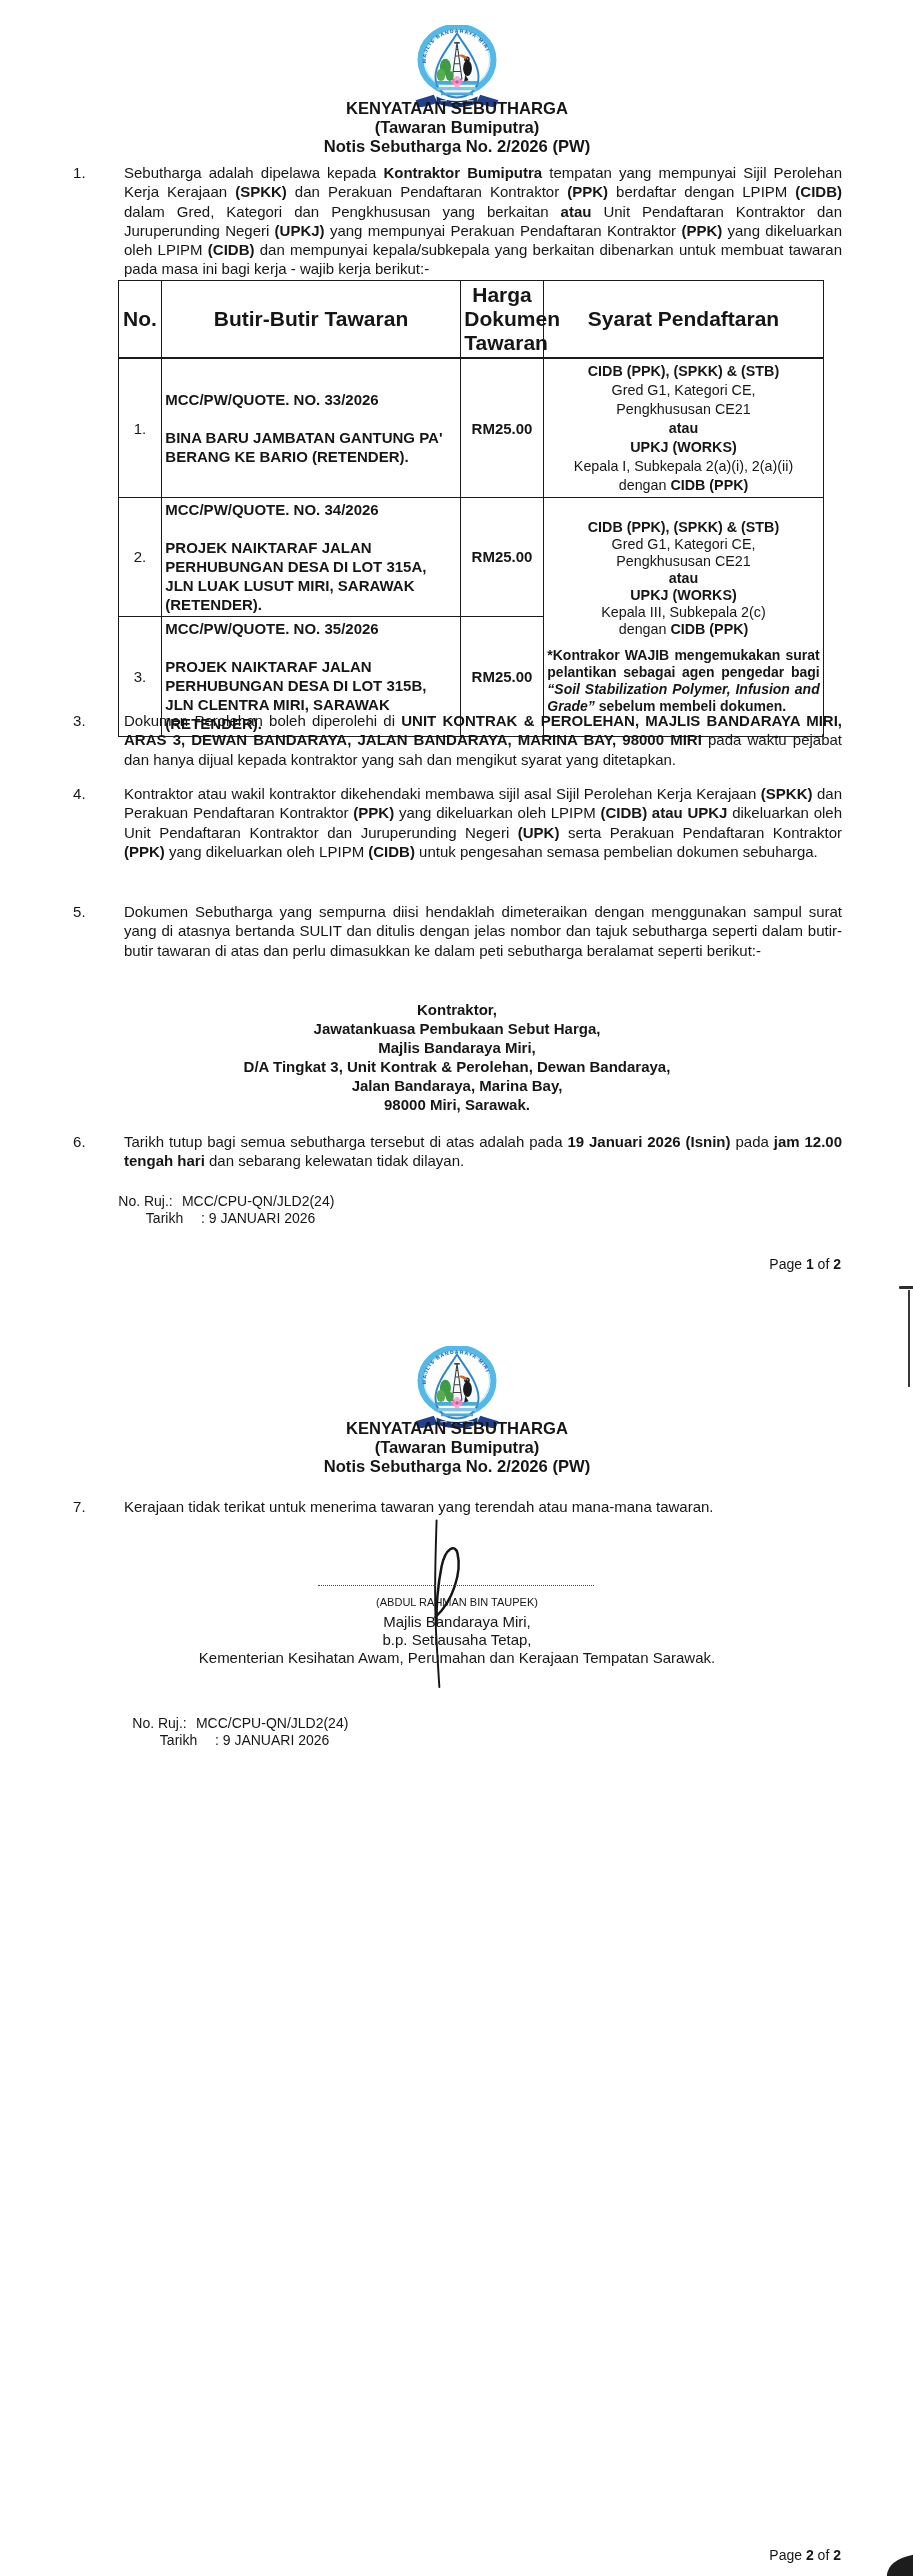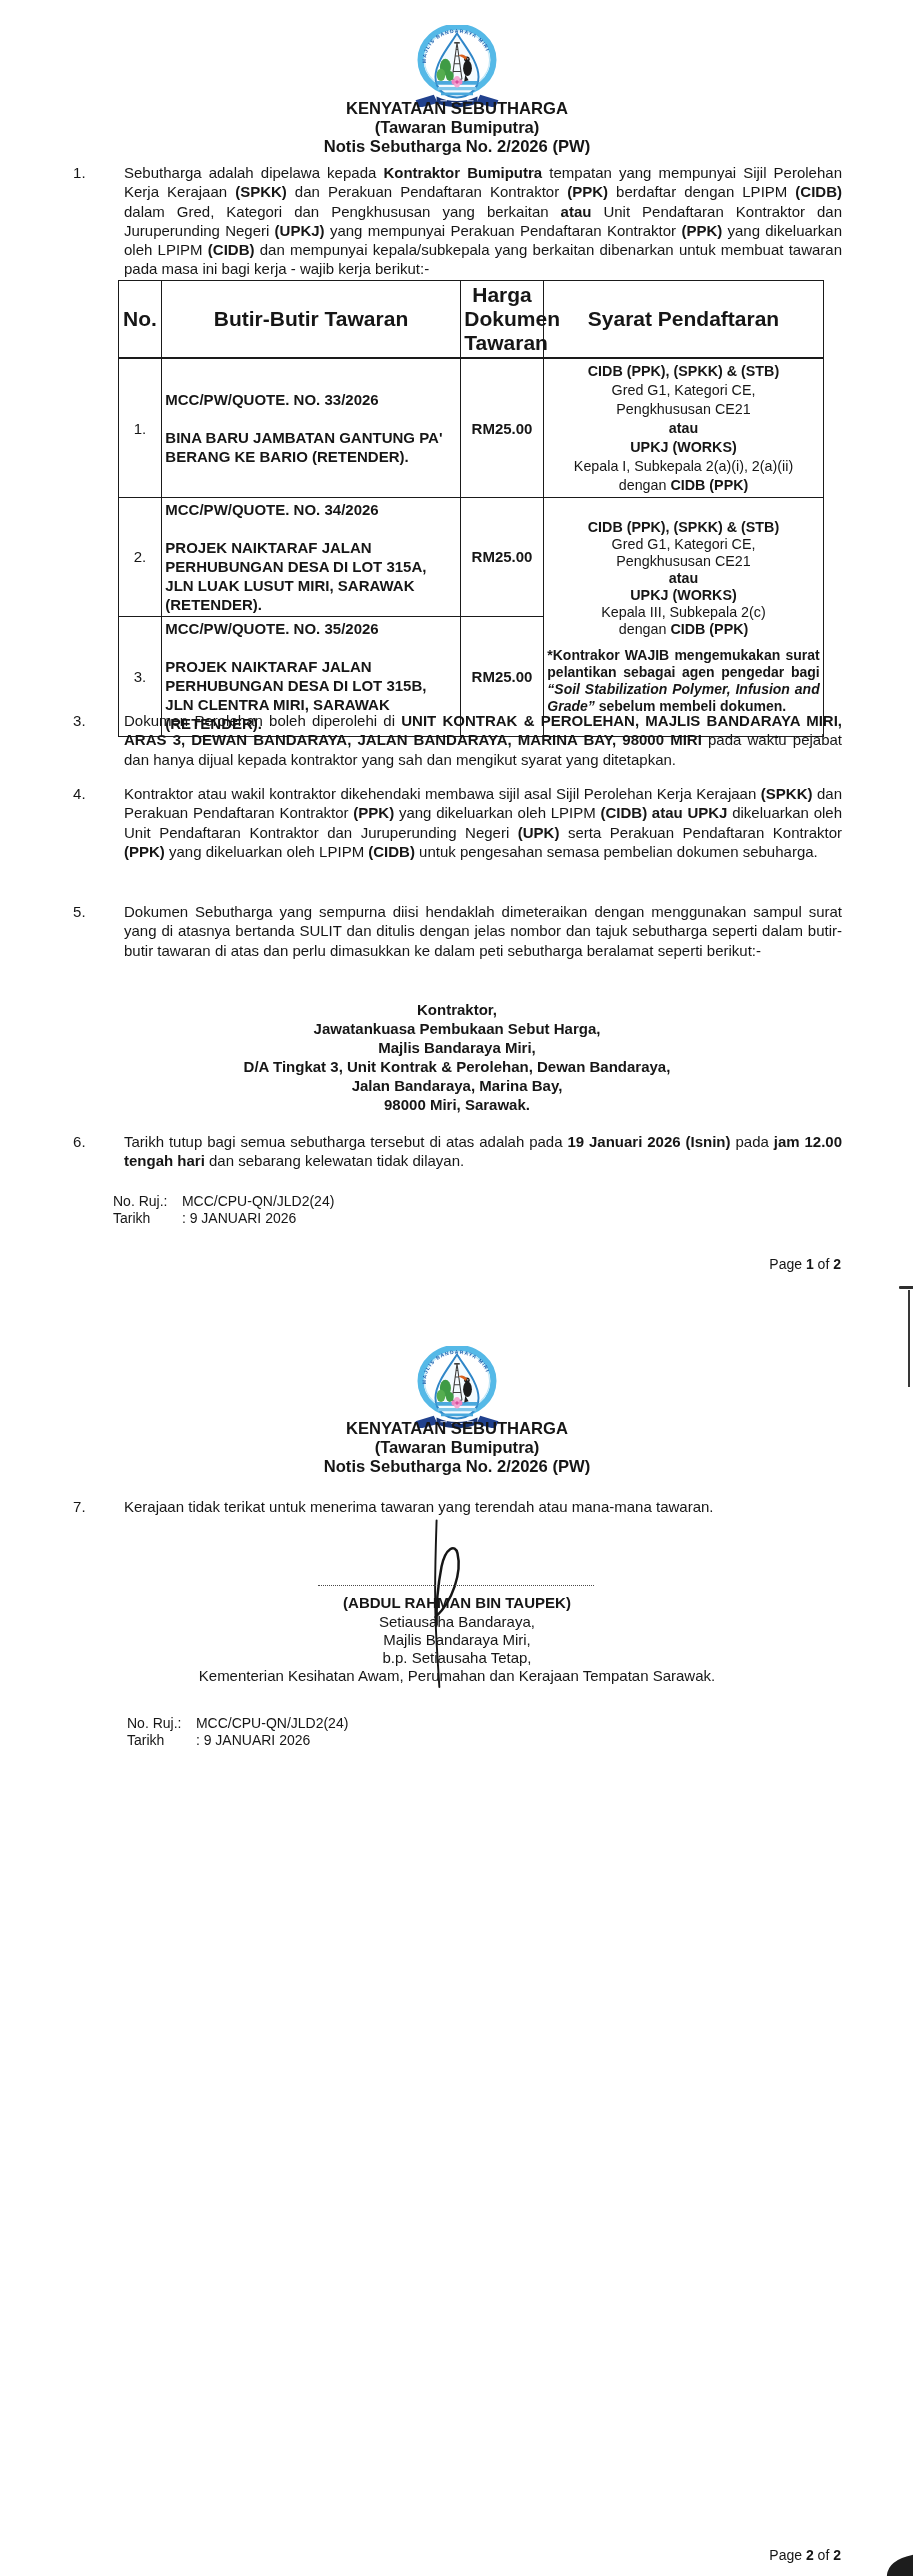--- a/index.html
+++ b/index.html
@@ -29,25 +29,25 @@
   td.cno{text-align:center;font-size:15px;}
   td.cbutir{padding-left:12px;padding-right:7.7px;font-weight:700;font-size:15px;line-height:19px;}
   td.cbutir .qref{margin-bottom:19px;}
   td.cprice{text-align:center;font-weight:700;font-size:15px;}
   td.csyarat{text-align:center;font-size:14.3px;line-height:19px;padding:3.3px 4.4px;}
   td.csyarat23{line-height:17px;}
   .syarat-note{margin-top:8.8px;text-align:justify;font-size:14px;line-height:17px;}
   
   .centerblock{left:72px;right:72px;text-align:center;}
   .address{font-weight:700;font-size:15px;line-height:19px;}
-  .sig-name{font-weight:700;font-size:15px;line-height:21px;}
+  .sig-name{font-weight:400;font-size:11px;line-height:21px;}
   .sig-lines{font-size:15px;line-height:18px;}
   .dotline{border-top:1.7px dotted #4a4a4a;width:276px;left:318px;}
   
-  .refblock{font-size:14px;line-height:17px;}
+  .refblock{font-size:14px;line-height:17px;text-align:center;}
   .refblock .rlabel{display:inline-block;width:65px;}
   
   .pagefoot{font-size:14px;}
   
   .artifact-tick{right:0;width:15.5px;height:3.3px;background:#2e2e2e;border-radius:1.1px;}
   .artifact-line{right:3.9px;width:2.2px;height:97px;background:#383838;}
   .corner-smudge{right:-12px;bottom:-8.8px;width:40px;height:28px;background:#1d1d1d;border-radius:60% 10% 0 0;transform:rotate(-14deg);}
   svg{display:block;}
 </style>
 </head>
@@ -267,21 +267,20 @@
     <path d="M52,2 C 50,60 48,120 50,180 C 51,215 54,255 57,305" stroke="#161616" stroke-width="3.5" fill="none" stroke-linecap="round"></path>
     <path d="M50,178 C 82,148 98,96 90,62 C 86,44 68,52 61,86 C 54,122 51,152 52,192" stroke="#161616" stroke-width="4.5" fill="none" stroke-linecap="round"></path>
   </svg>
 </div>
 
 <div class="abs dotline" style="top:1585px;"></div>
 
 <div class="abs centerblock" style="top:1592px;">
   <div class="sig-name">(ABDUL RAHMAN BIN TAUPEK)</div>
   <div class="sig-lines">
-    <div>Setiausaha Bandaraya,</div>
     <div>Majlis Bandaraya Miri,</div>
     <div>b.p. Setiausaha Tetap,</div>
     <div>Kementerian Kesihatan Awam, Perumahan dan Kerajaan Tempatan Sarawak.</div>
   </div>
 </div>
 
 <div class="abs refblock" style="top:1715px;left:127px;">
   <div>
     <span class="rlabel">No. Ruj.:</span>
     <span>MCC/CPU-QN/JLD2(24)</span>

